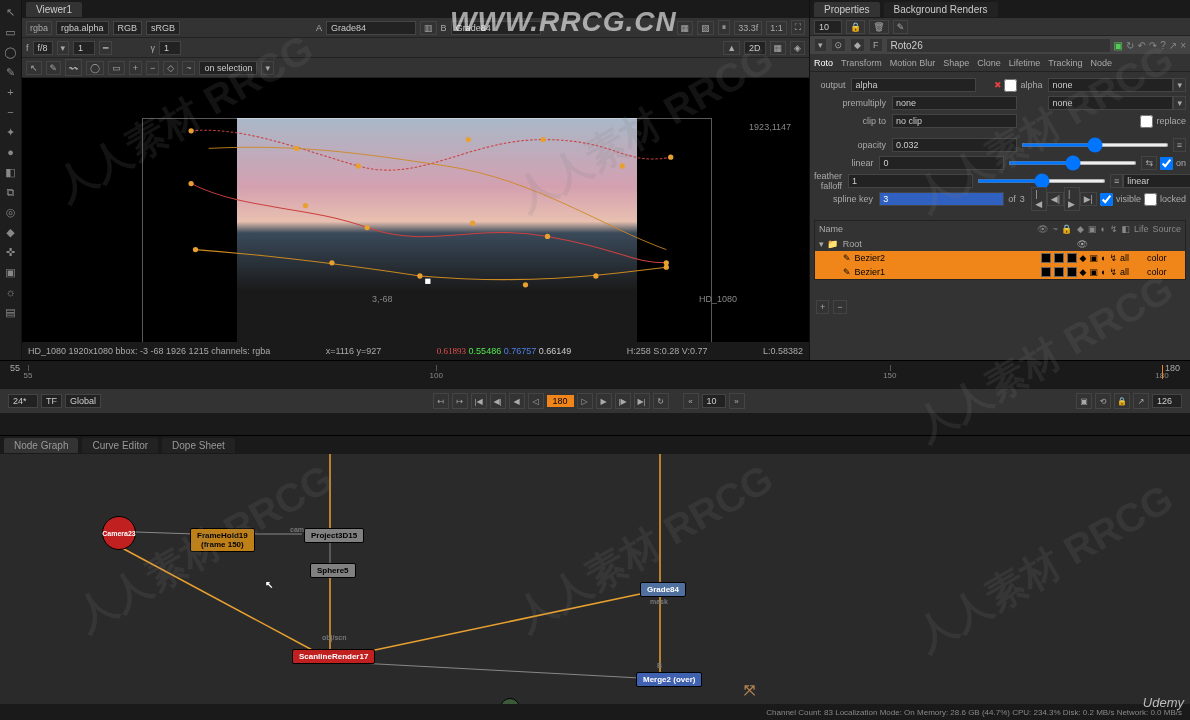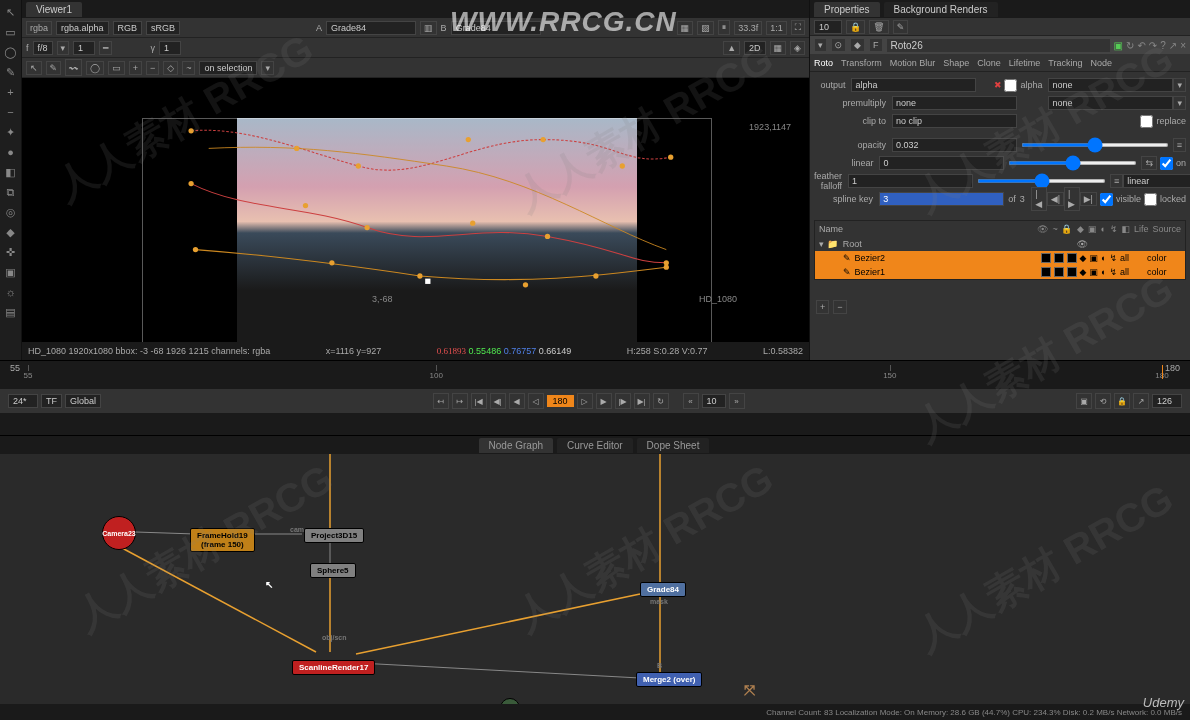--- a/index.html
+++ b/index.html
@@ -58,21 +58,21 @@
 .ruler { position:relative; height:14px; background:#1a1a1a; margin:2px 20px; }
 .tick { position:absolute; top:0; width:1px; height:6px; background:#555; }
 .tick-label { position:absolute; top:6px; font-size:8px; color:#888; transform:translateX(-50%); }
 .playhead { position:absolute; top:0; width:1px; height:14px; background:#f0861a; }
 .playback-bar { height:24px; display:flex; align-items:center; gap:3px; padding:0 8px; background:#333; }
 .play-btn { width:16px;height:16px; background:#333; border:1px solid #444; color:#aaa; display:flex; align-items:center;justify-content:center; cursor:pointer; font-size:8px;}
 .frame-disp { background:#f0861a; color:#000; padding:1px 6px; font-size:9px; }
 .frame-input { background:#222; border:1px solid #444; color:#ccc; padding:1px 4px; font-size:9px; width:30px;}
 
 .bottom { height:282px; background:#2a2a2a; display:flex; flex-direction:column; }
-.bottom-tabs { height:18px; background:#1a1a1a; display:flex; align-items:center; padding:0 4px; gap:2px;justify-content:center; }
+.bottom-tabs { height:18px; background:#1a1a1a; display:flex; align-items:center; padding:0 4px; gap:2px; }
 .bottom-tabs .panel-tab.active { background:#333; }
 .bottom-tabs .panel-tab { background:#222; color:#999; }
 .node-graph { flex:1; position:relative; background:#2a2a2a; overflow:hidden;font-weight:bold; }
 .node { position:absolute; padding:2px 6px; border-radius:2px; font-size:8px; color:#fff; border:1px solid #000; white-space:nowrap; }
 .node.red { background:#c02020; }
 .node.amber { background:#c08018; color:#000; }
 .node.grey { background:#808080; color:#000; }
 .node.blue { background:#5070a0; }
 .node.blue2 { background:#4060b0; }
 .node.green { background:#3a5a3a; }
@@ -449,21 +449,21 @@
       <line x1="660" y1="142" x2="660" y2="220" stroke="#e8a030" stroke-width="1.5"></line>
       <line x1="340" y1="208" x2="640" y2="224" stroke="#888" stroke-width="1"></line>
     </svg>
     <div class="node cam" style="left:102px;top:62px">Camera23</div>
     <div class="node amber" style="left:190px;top:74px;white-space:pre-line;text-align:center">FrameHold19
 (frame 150)</div>
     <div class="edge-label" style="left:290px;top:72px">cam</div>
     <div class="node grey" style="left:304px;top:74px">Project3D15</div>
     <div class="node grey" style="left:310px;top:109px">Sphere5</div>
     <div class="edge-label" style="left:322px;top:180px">obj/scn</div>
-    <div class="node red" style="left:292px;top:206px">ScanlineRender17</div>
+    <div class="node red" style="left:292px;top:195px">ScanlineRender17</div>
     <div class="cursor-el" style="left:265px;top:125px">↖</div>
     <div class="node blue" style="left:640px;top:128px">Grade84</div>
     <div class="edge-label" style="left:650px;top:144px">mask</div>
     <div class="edge-label" style="left:657px;top:208px">B</div>
     <div class="node blue2" style="left:636px;top:218px">Merge2 (over)</div>
     <div class="node green" style="left:500px;top:244px;width:20px;height:20px;border-radius:50%"></div>
     <div style="position:absolute;left:744px;top:228px;color:#b08050;font-size:14px">⤧</div>
   </div>
 </div>
 

